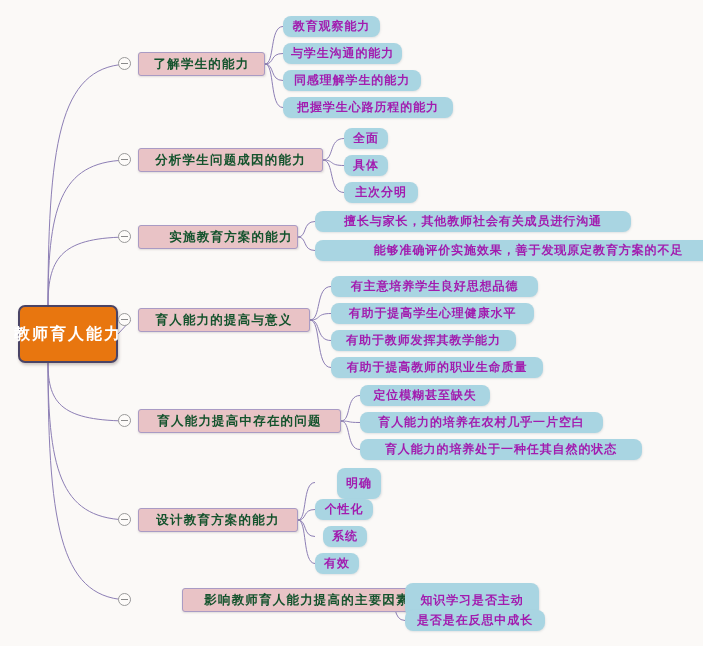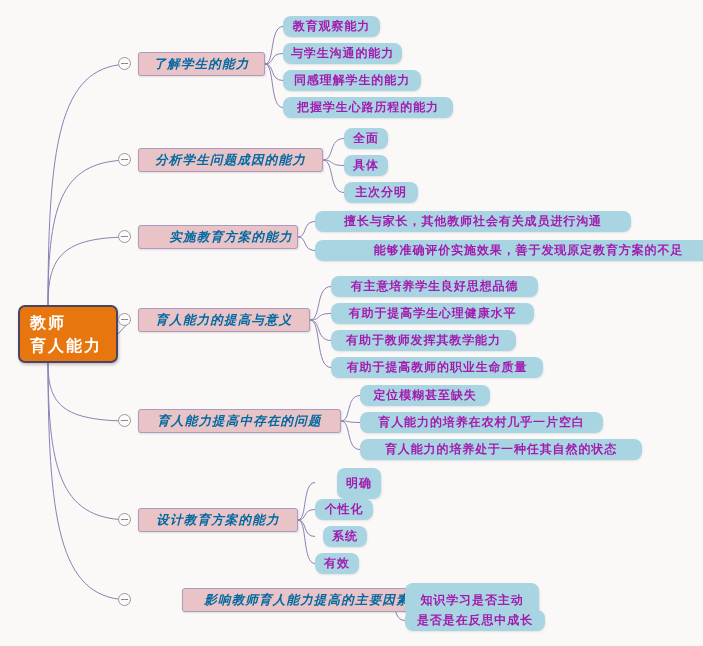--- a/index.html
+++ b/index.html
@@ -36,42 +36,41 @@
   }
   
   .root-node {
     background: #e8760f;
     border: 2px solid #4a4466;
     border-radius: 7px;
     color: #ffffff;
     font-size: 16px;
     font-weight: bold;
     letter-spacing: 2px;
-    flex-direction: column;
+    flex-direction: row;
     line-height: 1.45;
     box-shadow: 1px 2px 3px rgba(90,70,60,0.30);
     padding: 4px 10px;
   }
   .root-line {
     display: block;
     text-align: left;
     width: 100%;
   }
   
   .l1-node {
     background: #e9c3c6;
     border: 1px solid #a99bc4;
     border-radius: 3px;
-    color: #0369a1;
+    color: #14532d;
     font-size: 12.5px;
     font-weight: bold;
     letter-spacing: 1.2px;
     padding: 4px 12px;
     box-shadow: 0.5px 1px 2px rgba(120,100,100,0.20);
-    font-style: italic;
   }
   
   .l2-node {
     background: #a9d5e2;
     border-radius: 8px;
     color: #a21caf;
     font-size: 12px;
     font-weight: bold;
     letter-spacing: 0.9px;
     padding: 2px 9px;

